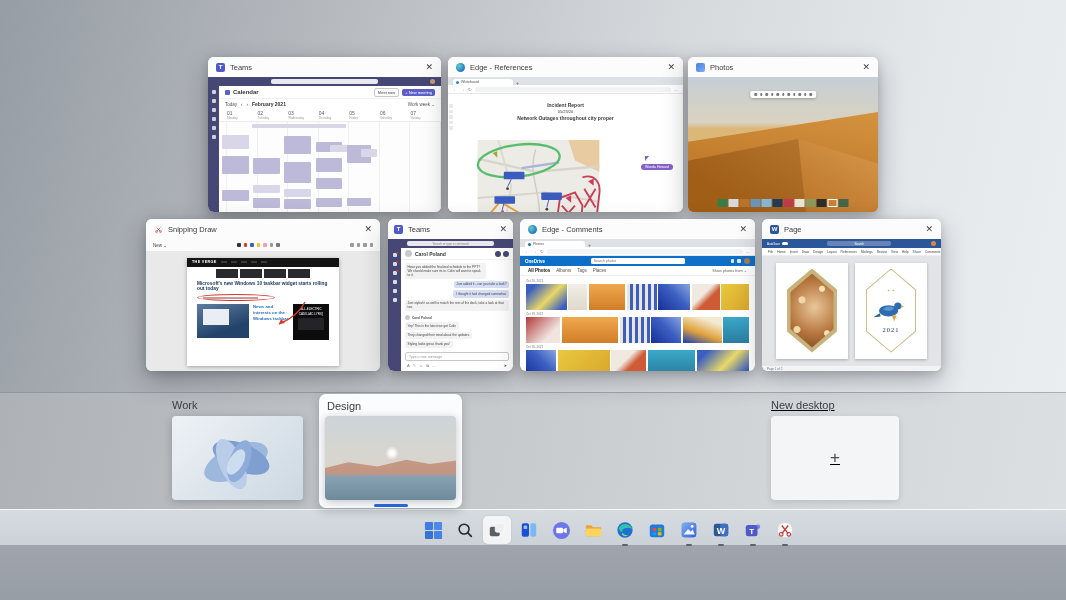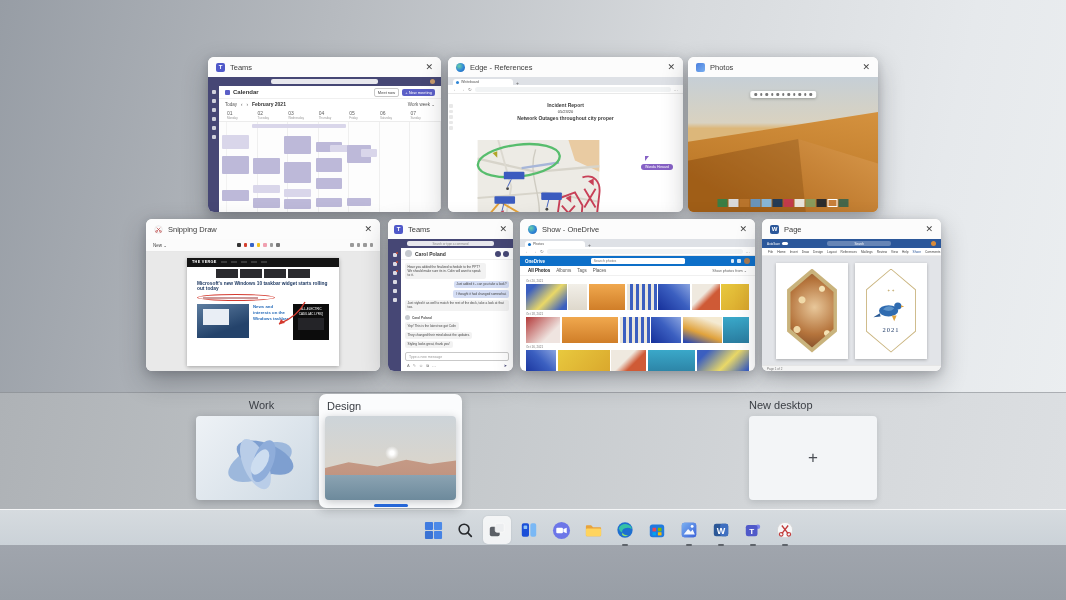--- a/index.html
+++ b/index.html
@@ -536,21 +536,21 @@
             <span class="snd">➤</span>
           </div>
         </div>
       </div>
     </div>
   </div>
 
   <div class="win" style="left:520px;top:219px;width:235px;height:152px;">
     <div class="tbar">
       <span class="ai" style="border-radius:50%;background:radial-gradient(circle at 35% 35%,#6ad0a8 0%,#2f86d6 55%,#1b5fb0 100%);"></span>
-      <span>Show - OneDrive</span>
+      <span>Edge - Comments</span>
       <span class="x">✕</span>
     </div>
     <div class="wbody">
       <div class="e-tabs">
         <div class="e-tab">
             <span class="e-dot" style="background:#0d6fc8;"></span>
             <span>Photos</span>
           </div>
         <span class="e-plus">+</span>
       </div>
@@ -661,21 +661,21 @@
           </div>
             </div>
         </div>
       </div>
       <div class="wd-status">
         <span>Page 1 of 2</span>
       </div>
     </div>
   </div>
 
-  <div class="dt-group" style="left:196px;top:399px;text-align:center;">
+  <div class="dt-group" style="left:172px;top:399px;">
     <div class="dt-label">Work</div>
     <div class="dt-thumb work-bg" style="width:131px;height:84px;">
       <svg width="131" height="84" viewBox="0 0 131 84">
         <g transform="translate(64,46)">
           <ellipse rx="34" ry="16" fill="#9db8dc" transform="rotate(-24)"></ellipse>
           <ellipse rx="30" ry="14" fill="#7e9fd0" transform="rotate(22) translate(3,-6)"></ellipse>
           <ellipse rx="27" ry="12" fill="#b9cde8" transform="rotate(66) translate(0,5)"></ellipse>
           <ellipse rx="22" ry="10" fill="#8fadda" transform="rotate(110) translate(-2,-3)"></ellipse>
           <ellipse rx="14" ry="7" fill="#cdddf0" transform="rotate(-60)"></ellipse>
         </g>
@@ -689,21 +689,21 @@
       <div class="design-sky"></div>
       <div class="design-sun"></div>
       <div class="design-dune"></div>
       <div class="design-lake"></div>
     </div>
     <div class="dt-indicator"></div>
   </div>
 
 
 
-  <div class="dt-group" style="left:749px;top:399px;">
+  <div class="dt-group" style="left:771px;top:399px;text-decoration:underline;">
     <div class="dt-label">New desktop</div>
     <div class="dt-thumb new-bg" style="width:128px;height:84px;box-shadow:0 2px 6px rgba(30,35,42,.15);">
       <span class="new-plus">+</span>
     </div>
   </div>
 
   <div class="tb-row">
     <div class="tb-btn">
       <svg width="19" height="19" viewBox="0 0 20 20">
         <rect x="1" y="1" width="8.5" height="8.5" rx="1" fill="#3f7be0"></rect>

